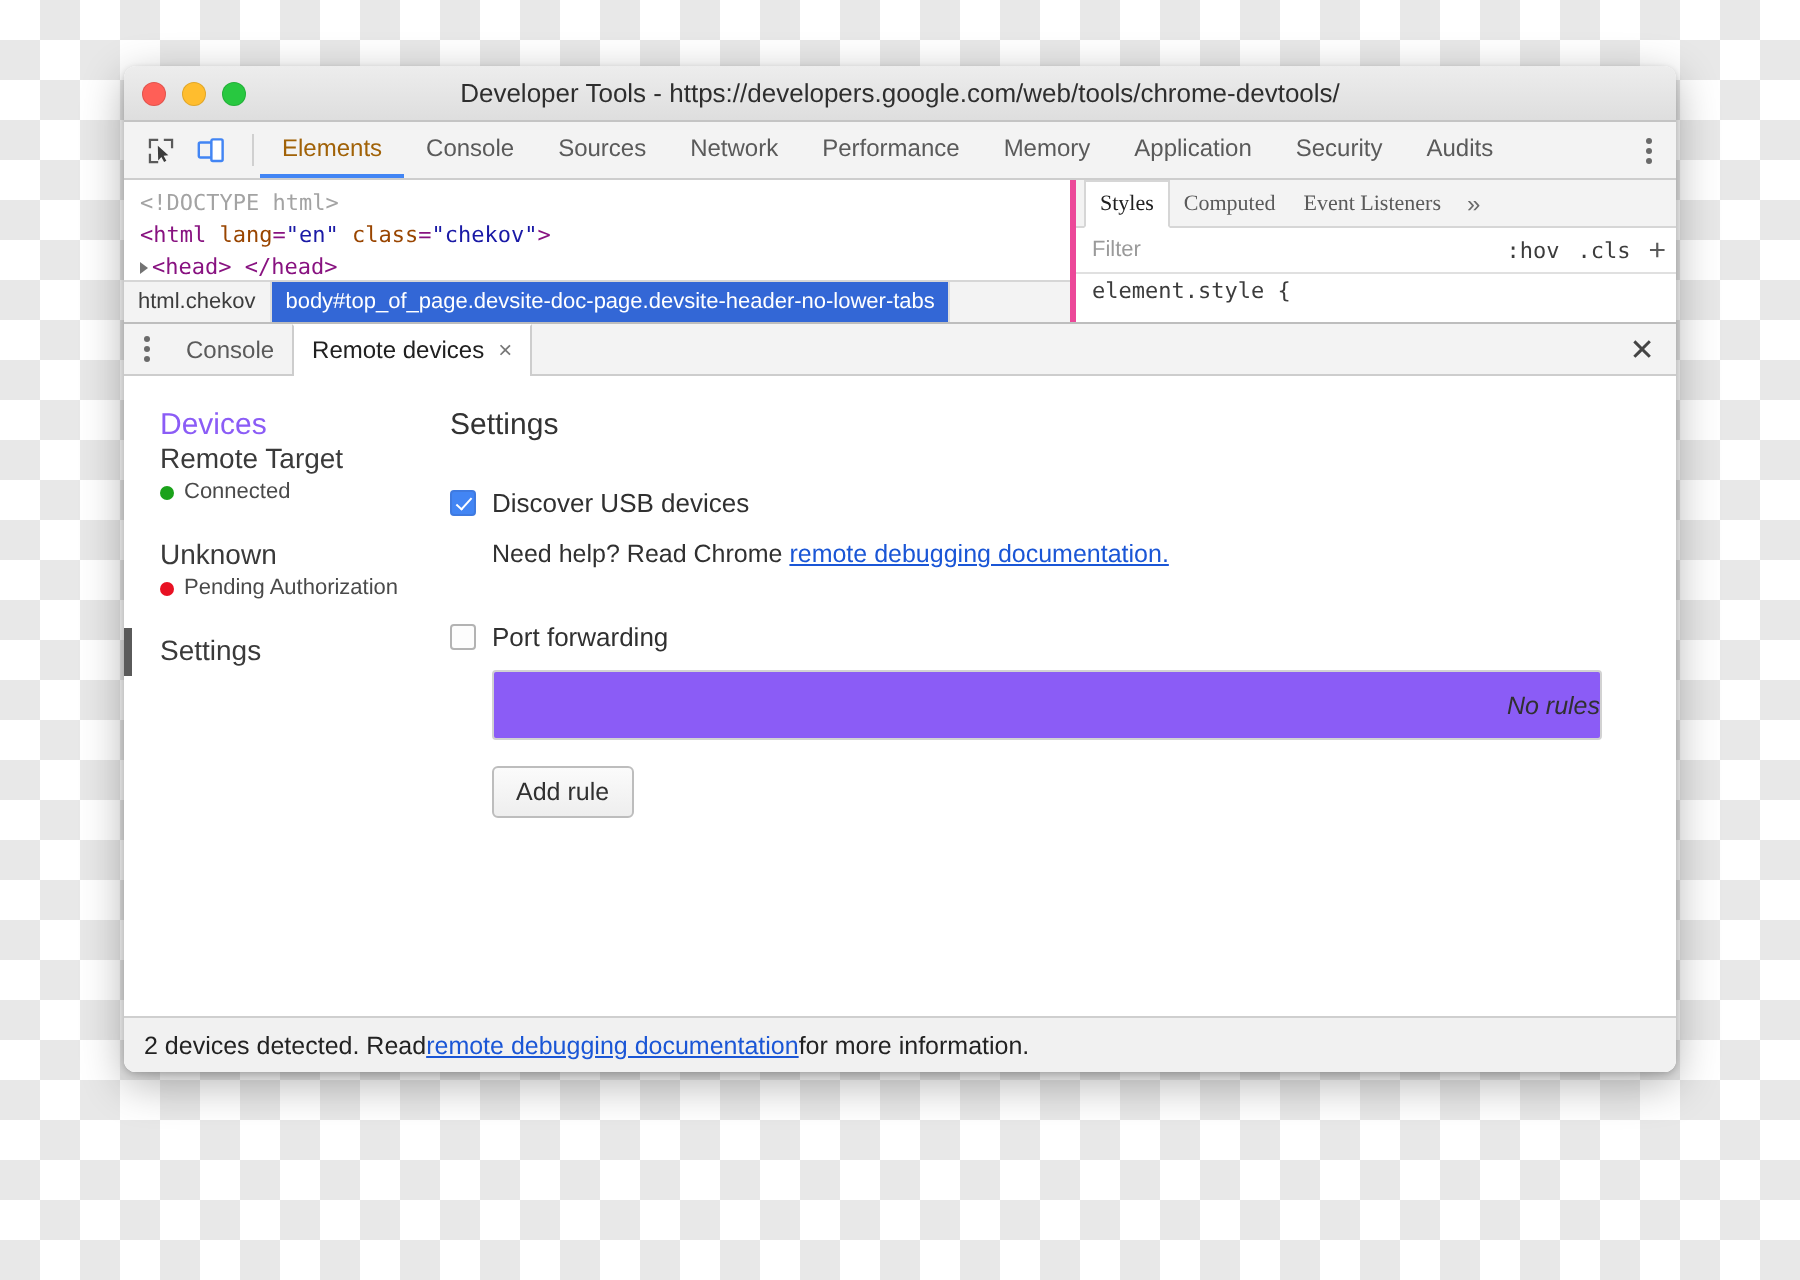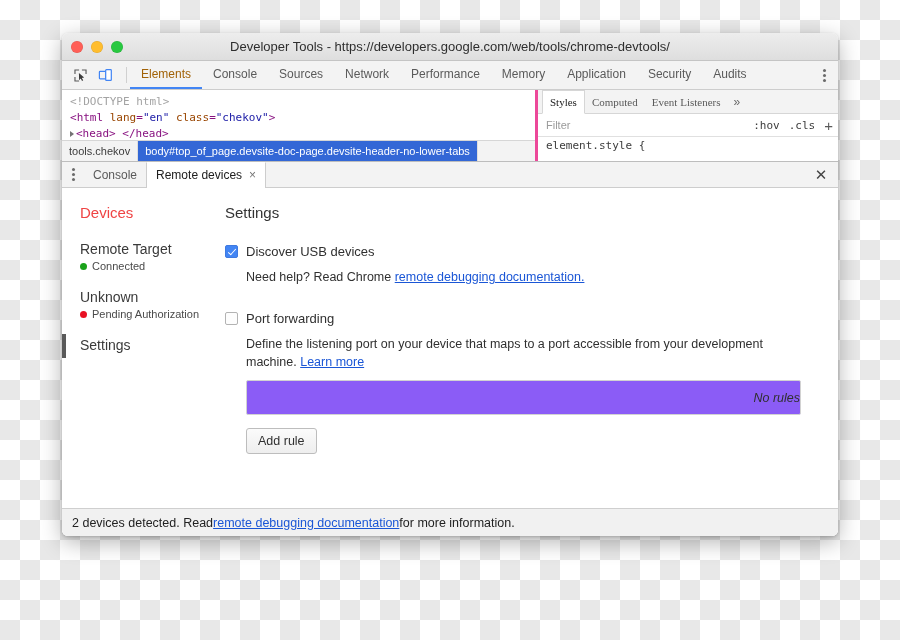--- a/index.html
+++ b/index.html
@@ -323,23 +323,22 @@
     overflow: hidden;
   }
   .rd-sidebar {
     width: 163px;
     flex: none;
     padding: 16px 0 0 0;
     background: #ffffff;
   }
   .rd-heading {
     font-size: 15px;
-    color: #ef4444;
+    color: #8b5cf6;
     padding: 0 0 0 18px;
-    margin-bottom: 20px;
   }
   .rd-item {
     padding: 0 0 0 18px;
     margin-bottom: 17px;
     cursor: pointer;
     position: relative;
   }
   .rd-item-name {
     font-size: 14px;
     color: #3a3a3a;
@@ -540,21 +539,21 @@
   </div>
 
   <div class="elements-area">
     <div class="dom-pane">
       <div class="dom-code">
         <span class="ln tok-comment">&lt;!DOCTYPE html&gt;</span>
         <span class="ln"><span class="tok-punc">&lt;</span><span class="tok-tag">html</span> <span class="tok-attr">lang</span><span class="tok-punc">=</span><span class="tok-val">"en"</span> <span class="tok-attr">class</span><span class="tok-punc">=</span><span class="tok-val">"chekov"</span><span class="tok-punc">&gt;</span></span>
         <span class="ln"><span class="arrow"></span><span class="tok-tag">&lt;head&gt; &lt;/head&gt;</span></span>
       </div>
       <div class="crumbbar">
-        <div class="crumb">tools.chekov</div>
+        <div class="crumb">html.chekov</div>
         <div class="crumb selected">body#top_of_page.devsite-doc-page.devsite-header-no-lower-tabs</div>
       </div>
     </div>
     <div class="styles-pane">
       <div class="styles-tabs">
         <div class="st-tab active">
             <span>Styles</span>
           </div>
         <div class="st-tab">
             <span>Computed</span>
@@ -625,23 +624,20 @@
           <span class="ck-label">Discover USB devices</span>
         </div>
         <div class="rd-note">
           <span>Need help? Read Chrome </span><a class="lnk">remote debugging documentation.</a>
         </div>
 
         <div class="ck-row">
           <span class="ckbox unchecked"></span>
           <span class="ck-label">Port forwarding</span>
         </div>
-        <div class="rd-note" style="margin-bottom:0">
-          <span>Define the listening port on your device that maps to a port accessible from your development machine. </span><a class="lnk">Learn more</a>
-        </div>
 
         <div class="rules-box">
           <span>No rules</span>
         </div>
 
         <button class="add-rule">Add rule</button>
       </div>
     </div>
 
     <div class="statusbar">

